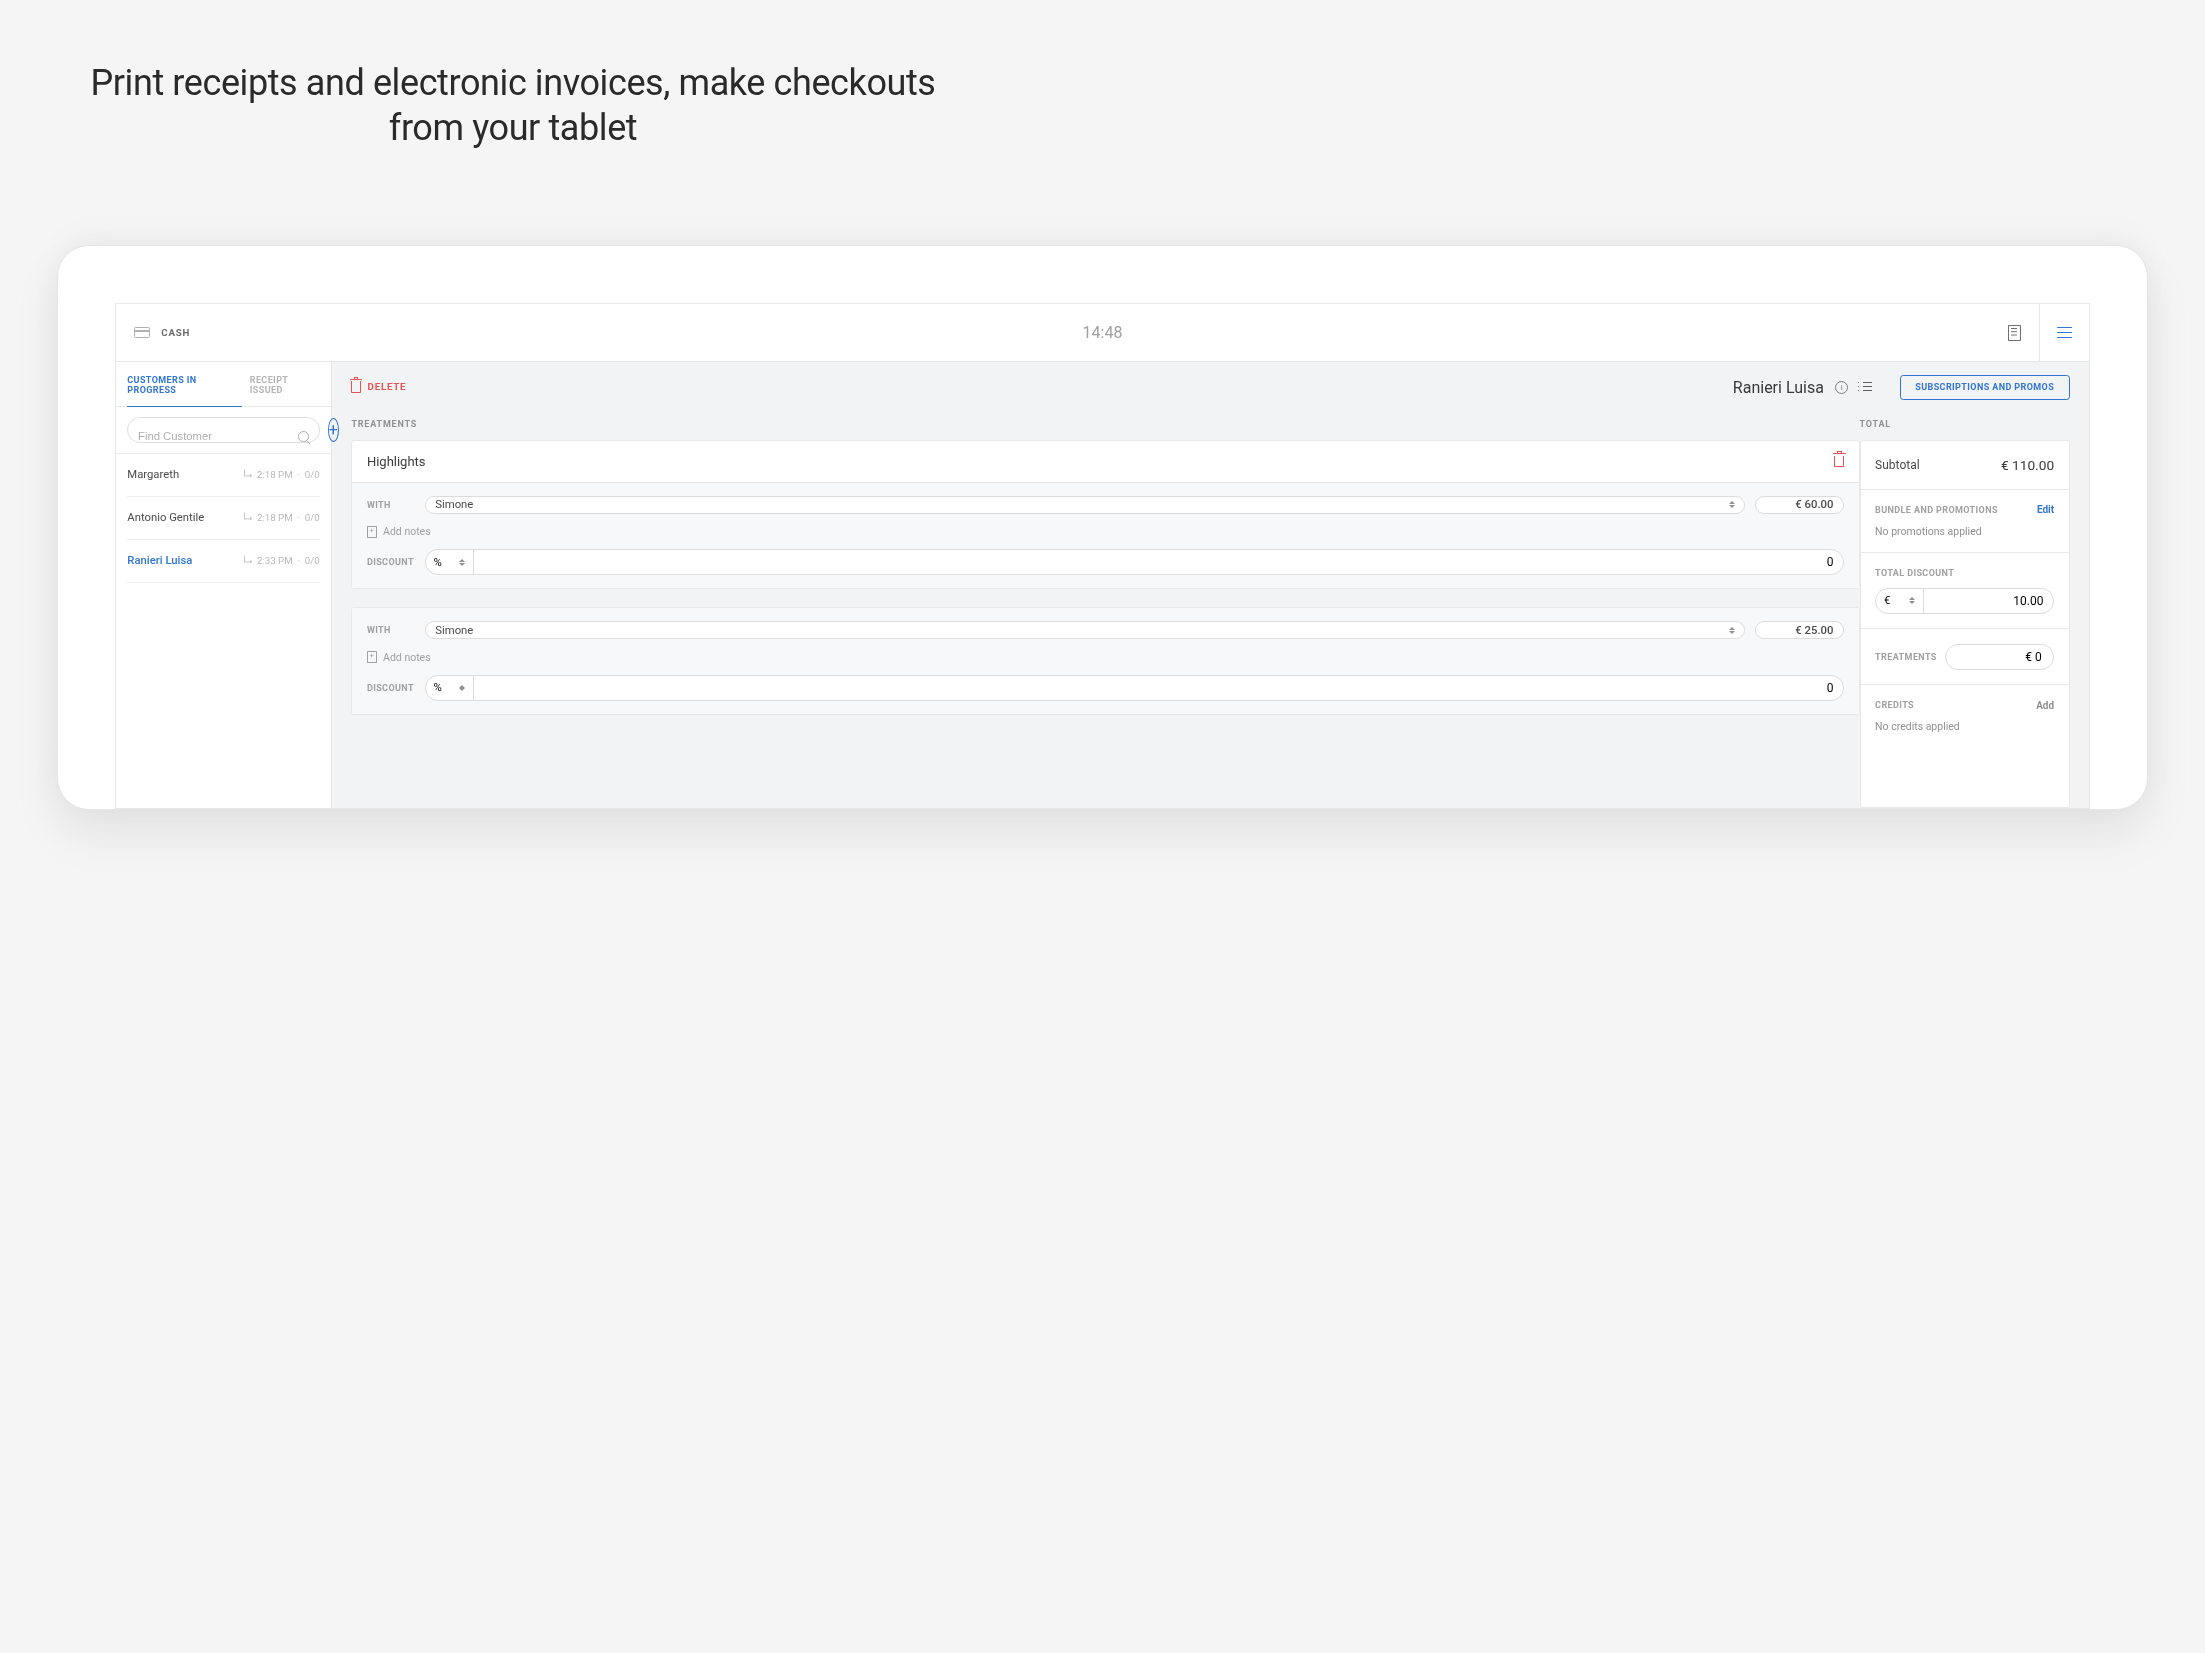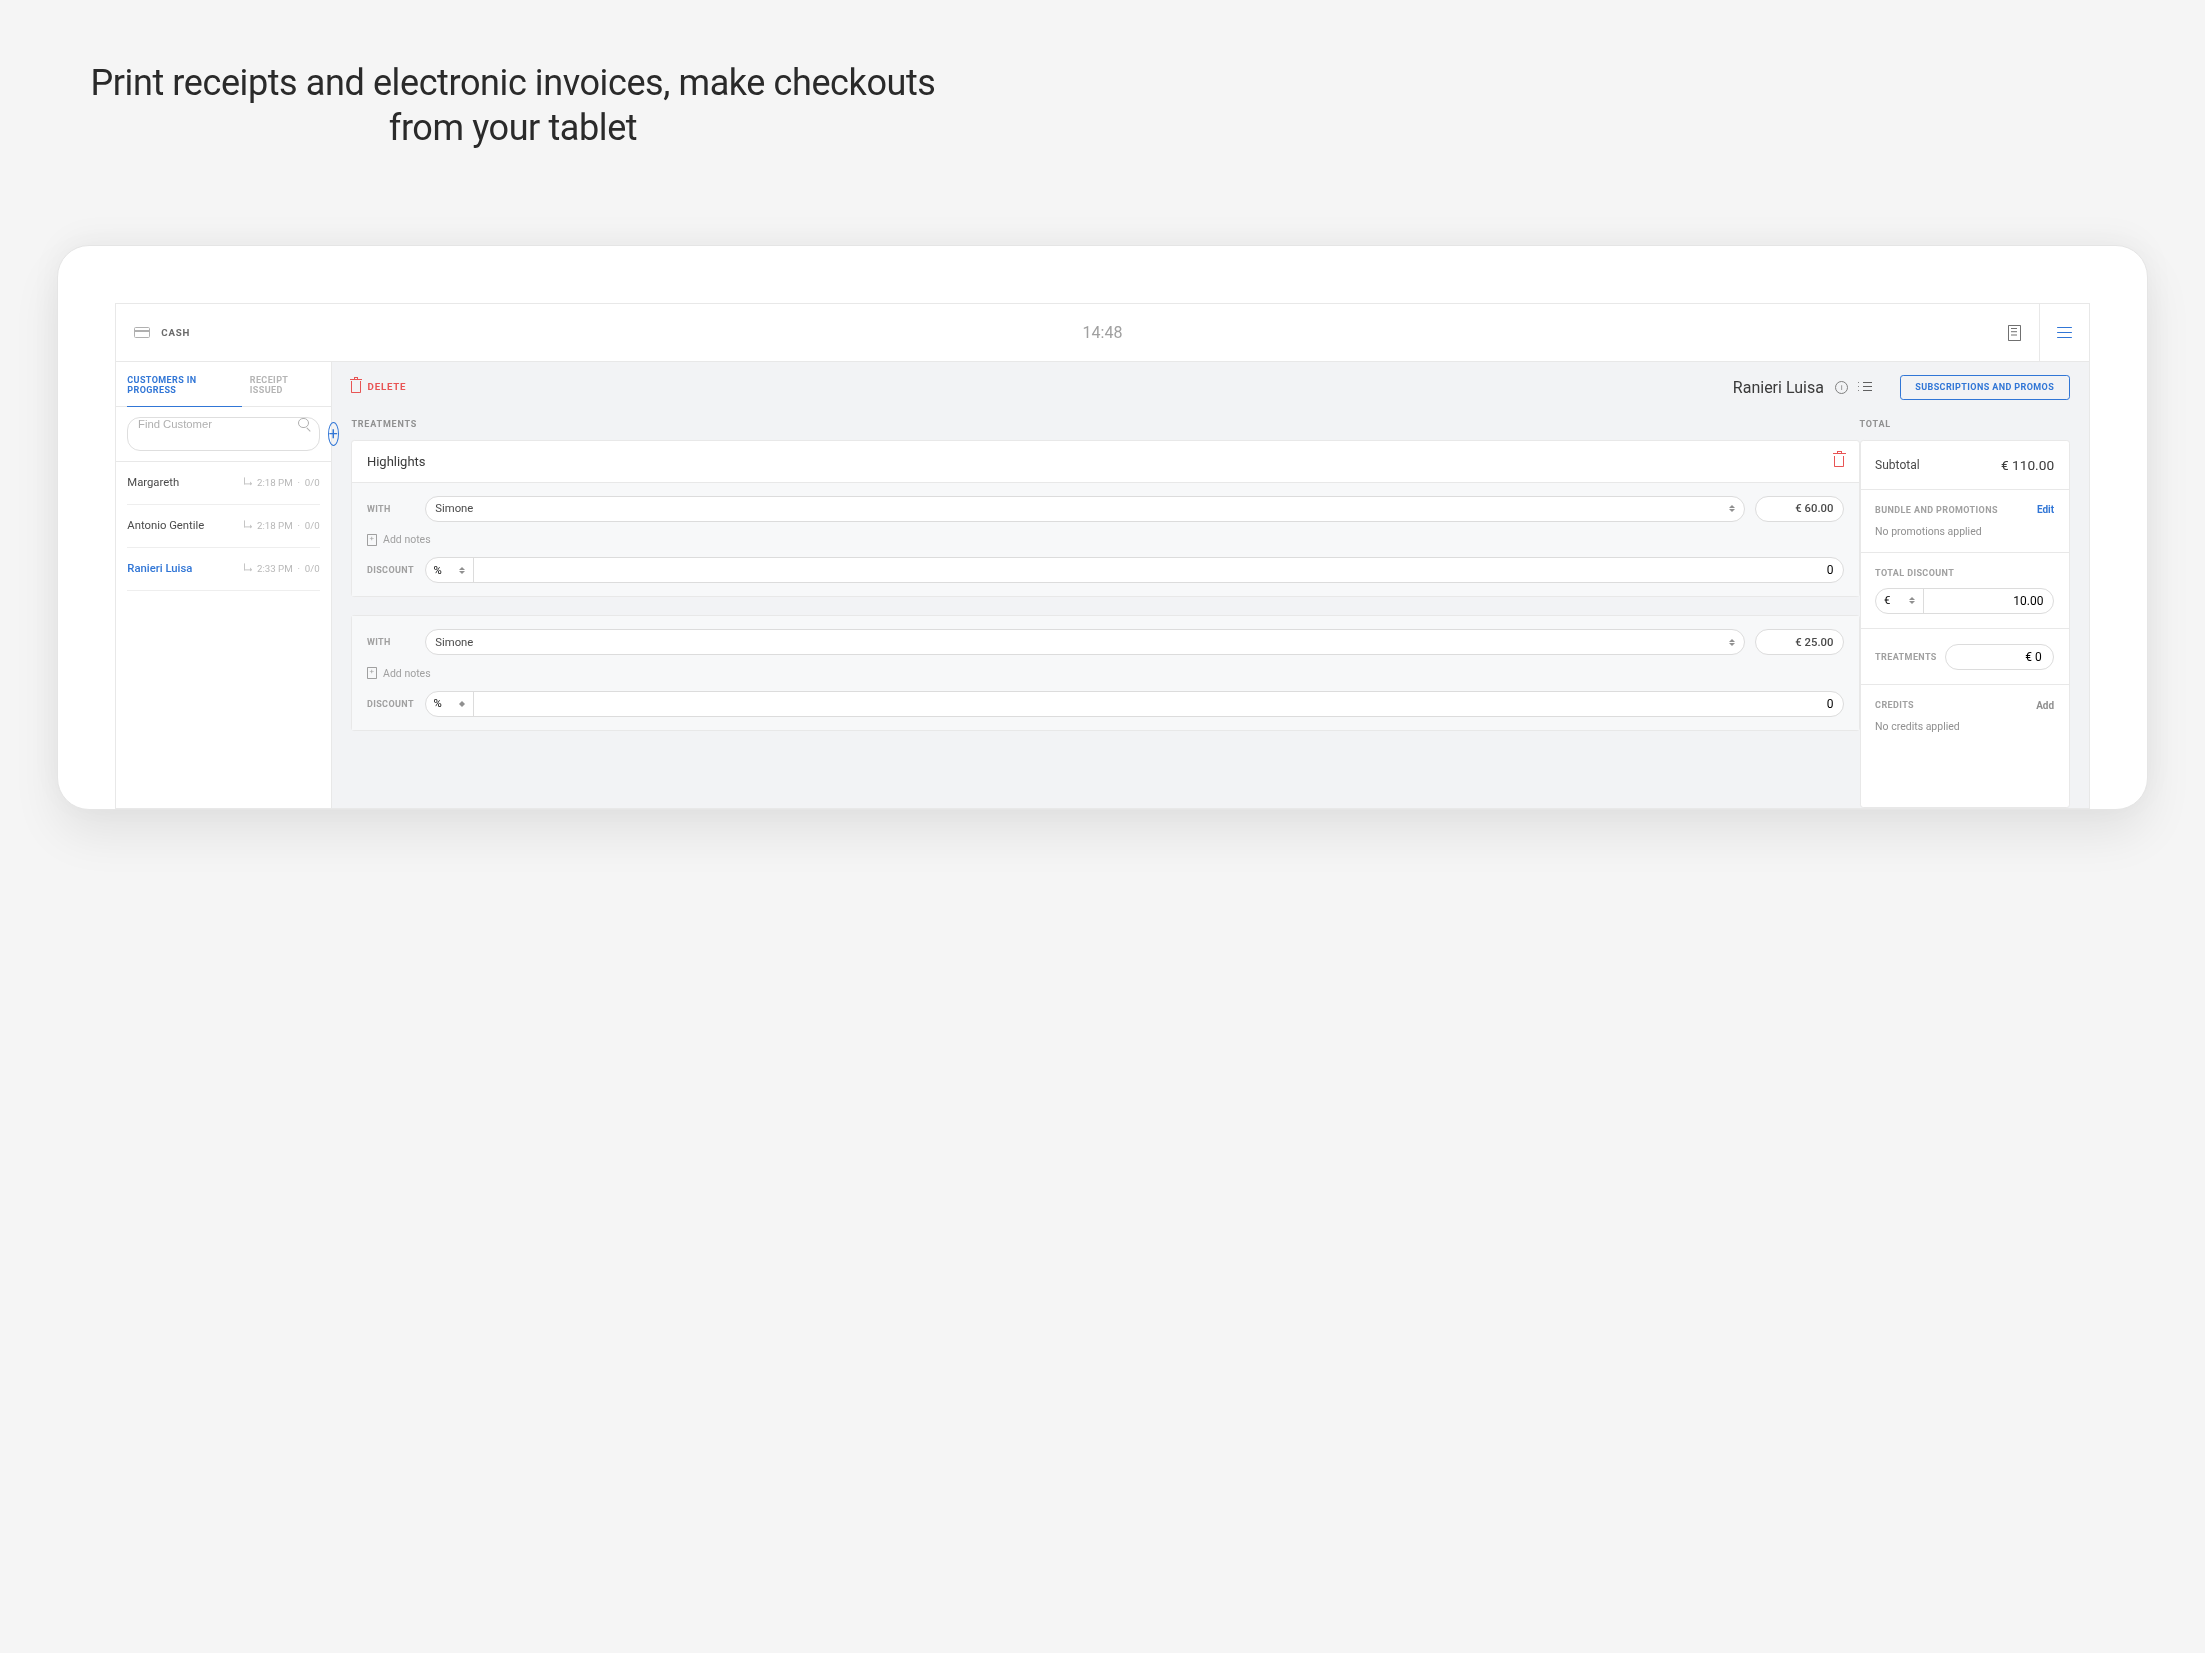--- a/index.html
+++ b/index.html
@@ -175,25 +175,25 @@
   }
   .search-row {
     display: flex;
     align-items: center;
     padding: 9.7px 11.3px;
     gap: 8px;
     border-bottom: 0.8px solid #e8e8e8;
   }
   .search-input-wrap {
     flex: 1;
-    height: 34px;
+    height: 26px;
     border: 0.8px solid #dedede;
     border-radius: 13px;
     display: flex;
-    align-items: flex-start;
+    align-items: flex-end;
     padding: 0 9.7px;
     gap: 6.5px;
   }
   .search-input {
     flex: 1;
     border: none;
     outline: none;
     font-size: 11.3px;
     color: #777;
     background: transparent;
@@ -420,21 +420,21 @@
     gap: 9.7px;
   }
   .tc-row-label {
     font-size: 9px;
     font-weight: 700;
     letter-spacing: 0.4px;
     color: #a0a0a0;
     min-width: 48px;
   }
   .pill {
-    height: 26px;
+    height: 18px;
     border: 0.8px solid #dcdcdc;
     border-radius: 13px;
     background: #fff;
     display: flex;
     align-items: center;
     padding: 0 9.7px;
     font-size: 11.3px;
     color: #4a4a4a;
   }
   .pill-select {

